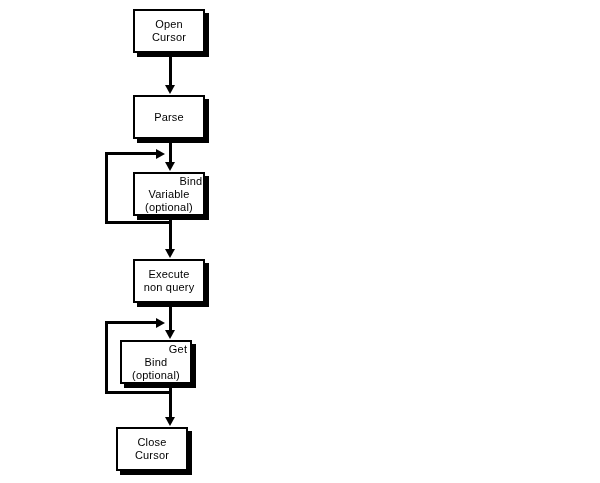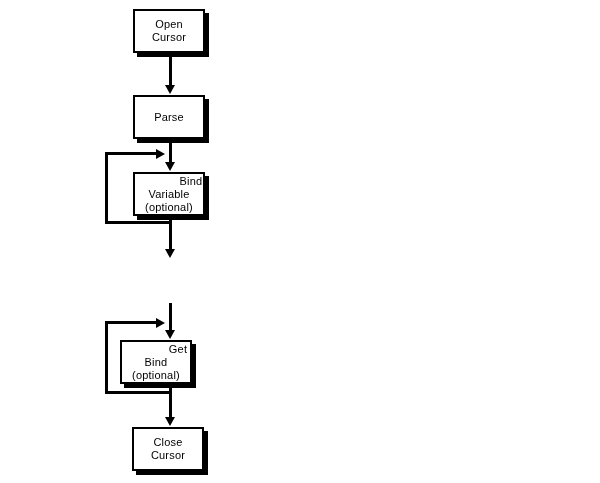--- a/index.html
+++ b/index.html
@@ -118,25 +118,29 @@
   <div class="node" style="left:133px; top:95px; width:72px; height:44px;">
     <span class="line hdr">Parse</span>
   </div>
 
   <div class="node strong" style="left:133px; top:172px; width:72px; height:44px;">
     <span class="line hdr">Bind</span>
     <span class="line sub">Variable</span>
     <span class="line sub">(optional)</span>
   </div>
 
+  <div class="node" style="left:133px; top:259px; width:72px; height:44px;">
+    <span class="line hdr">Execute</span>
+    <span class="line sub">non query</span>
+  </div>
 
   <div class="node strong" style="left:120px; top:340px; width:72px; height:44px;">
     <span class="line hdr">Get</span>
     <span class="line sub">Bind</span>
     <span class="line sub">(optional)</span>
   </div>
 
-  <div class="node" style="left:132px; top:427px; width:72px; height:44px;">
+  <div class="node" style="left:116px; top:427px; width:72px; height:44px;">
     <span class="line hdr">Close</span>
     <span class="line sub">Cursor</span>
   </div>
 
 </div>
 
 </body></html>

